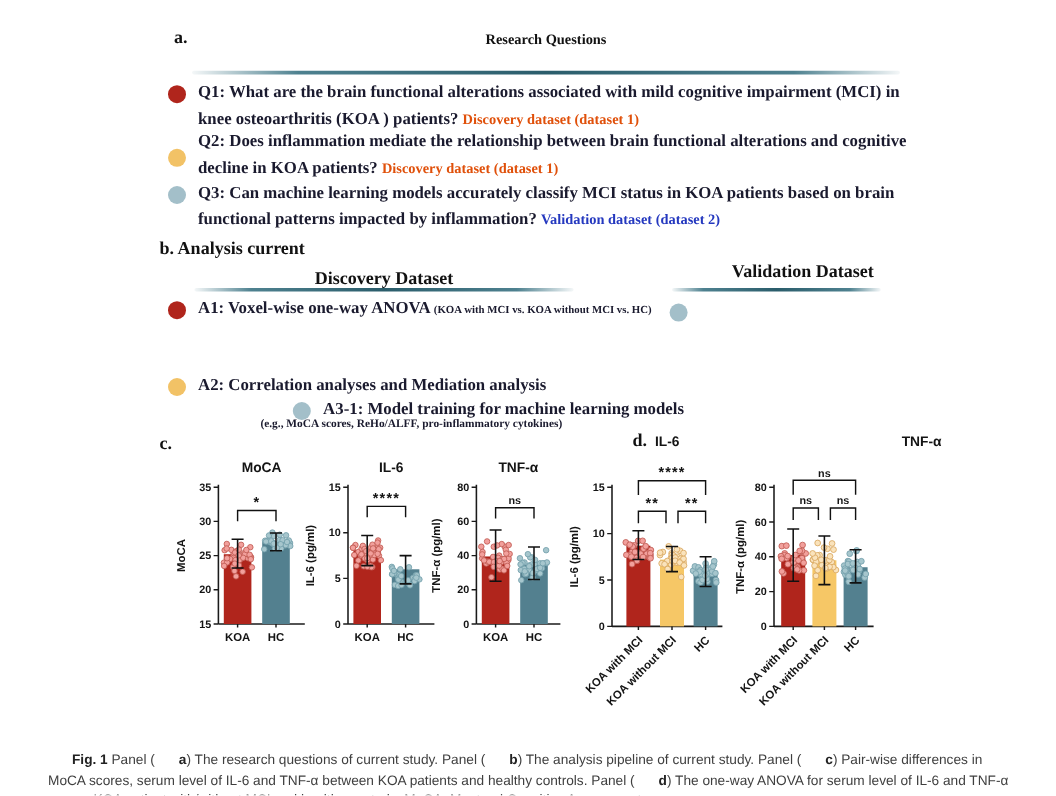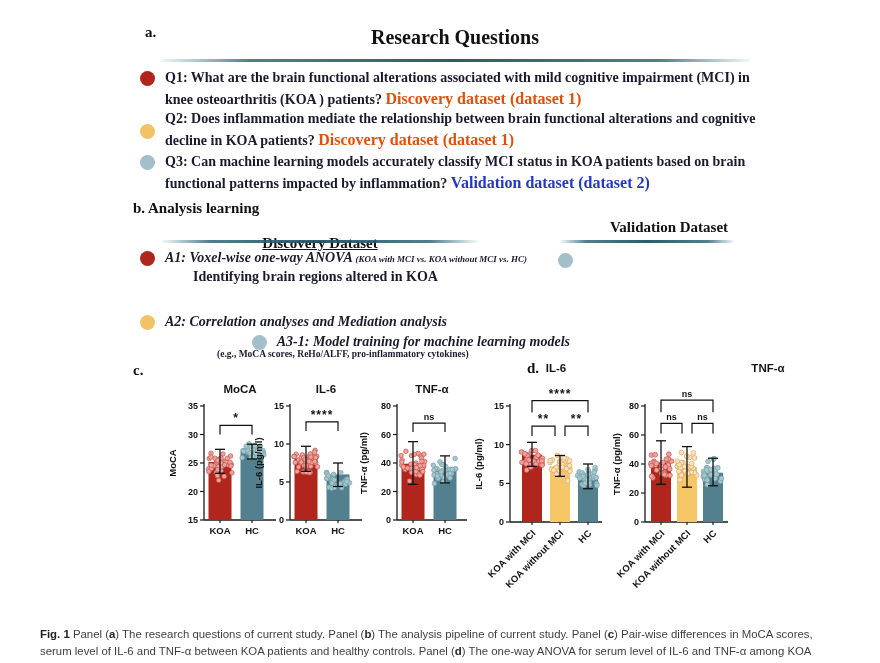--- a/index.html
+++ b/index.html
@@ -1,37 +1,37 @@
 <!DOCTYPE html>
 <html><head>
 <meta charset="utf-8">
 <style>
   html,body{margin:0;padding:0;background:#ffffff;}
   .canvas{position:relative;width:880px;height:663px;background:#fff;overflow:hidden;
           font-family:"Liberation Serif", serif;color:#1a1a2e;}
   .abs{position:absolute;}
   .panel-letter{font-weight:bold;font-size:15px;color:#111;}
-  .section-title{font-weight:bold;font-size:20px;color:#111;text-align:center;}
+  .section-title{font-weight:bold;font-size:12px;color:#111;text-align:center;}
   .divider{height:3px;border-radius:2px;
     background:linear-gradient(90deg, rgba(47,107,124,0.05), rgba(47,107,124,0.85) 15%,
                rgba(31,84,99,0.95) 50%, rgba(47,107,124,0.85) 85%, rgba(47,107,124,0.05));}
   .q-item{display:flex;align-items:flex-start;}
   .bullet{width:15px;height:15px;border-radius:50%;flex-shrink:0;margin-right:10px;margin-top:3px;}
   .q-text{font-weight:bold;font-size:14px;line-height:20.5px;}
-  .dataset-tag{font-weight:bold;font-size:16px;}
+  .dataset-tag{font-weight:bold;font-size:12px;}
   .col-header{font-weight:bold;font-size:15px;color:#111;text-align:center;}
-  .b-main{font-weight:bold;font-size:14px;line-height:19px;font-style:italic;}
-  .b-annot{font-weight:bold;font-size:9px;font-style:italic;}
+  .b-main{font-weight:bold;font-size:14px;line-height:19px;}
+  .b-annot{font-weight:bold;font-size:9px;}
   .b-sub{font-weight:bold;font-size:14px;padding-left:28px;line-height:19px;}
   .b-note{font-weight:bold;font-size:9.5px;margin-top:18px;}
   .v-text{font-weight:bold;font-size:14px;line-height:19.5px;}
   .chart{position:absolute;}
   svg text{font-family:"Liberation Sans", sans-serif;fill:#141414;}
   .caption{font-family:"Liberation Sans", sans-serif;font-size:11.4px;line-height:16.5px;color:#3f3f3f;}
-  .caption .bold{font-weight:bold;color:#222;}
+  .caption .bold{font-weight:bold;color:#222;margin-left:20px;}
 </style>
 </head>
 <body>
 
 <div class="canvas">
 
   <div class="abs panel-letter" style="left:145px;top:24px;">a.</div>
   <div class="abs section-title" style="left:160px;top:26px;width:590px;">Research Questions</div>
   <div class="abs divider" style="left:160px;top:59px;width:590px;"></div>
 
@@ -43,31 +43,30 @@
   <div class="abs q-item" style="left:140px;top:109px;width:618px;align-items:center;">
     <div class="bullet" style="background: rgb(242, 194, 102);"></div>
     <div class="q-text"><span>Q2: Does inflammation mediate the relationship between brain functional alterations and cognitive decline in KOA patients? </span><span class="dataset-tag" style="color: rgb(224, 80, 10);">Discovery dataset (dataset 1)</span></div>
   </div>
 
   <div class="abs q-item" style="left:140px;top:152px;width:618px;justify-content:flex-end;">
     <div class="bullet" style="background: rgb(163, 191, 201);"></div>
     <div class="q-text"><span>Q3: Can machine learning models accurately classify MCI status in KOA patients based on brain functional patterns impacted by inflammation? </span><span class="dataset-tag" style="color: rgb(36, 56, 191);">Validation dataset (dataset 2)</span></div>
   </div>
 
-  <div class="abs panel-letter" style="left:133px;top:200px;">b. Analysis learning</div>
-  <div class="abs col-header" style="left:160px;top:235px;width:320px;text-decoration:underline;">Discovery Dataset</div>
+  <div class="abs panel-letter" style="left:133px;top:200px;">b. Analysis current</div>
+  <div class="abs col-header" style="left:160px;top:225px;width:320px;">Discovery Dataset</div>
   <div class="abs divider" style="left:162px;top:240px;width:316px;"></div>
   <div class="abs col-header" style="left:580px;top:219px;width:178px;">Validation Dataset</div>
   <div class="abs divider" style="left:560px;top:240px;width:174px;"></div>
 
   <div class="abs q-item" style="left:140px;top:248px;width:430px;">
     <div class="bullet" style="background: rgb(176, 37, 28);"></div>
     <div>
       <div><span class="b-main">A1: Voxel-wise one-way ANOVA </span><span class="b-annot">(KOA with MCI vs. KOA without MCI vs. HC)</span></div>
-      <div class="b-sub">Identifying brain regions altered in KOA</div>
     </div>
   </div>
 
   <div class="abs q-item" style="left:140px;top:312px;width:430px;">
     <div class="bullet" style="background: rgb(242, 194, 102);"></div>
     <div>
       <div class="b-main">A2: Correlation analyses and Mediation analysis</div>
       <div class="b-note" style="padding-left:52px;">(e.g., MoCA scores, ReHo/ALFF, pro-inflammatory cytokines)</div>
     </div>
   </div>
@@ -77,21 +76,21 @@
     <div>
       <div class="b-main">A3-1: Model training for machine learning models</div>
     </div>
   </div>
 
   <div class="abs q-item" style="left:558px;top:250px;width:205px;">
     <div class="bullet" style="background: rgb(163, 191, 201);"></div>
   </div>
 
   <div class="abs panel-letter" style="left:133px;top:362px;">c.</div>
-  <div class="chart" style="left:164px;top:380px;"><svg width="122" height="178" viewBox="0 0 122 178">
+  <div class="chart" style="left:142px;top:380px;"><svg width="122" height="178" viewBox="0 0 122 178">
         <text x="76" y="13" text-anchor="middle" font-size="11.5" font-weight="bold">MoCA</text>
         <text x="0" y="0" transform="translate(12 83) rotate(-90)" text-anchor="middle" font-size="9.5" font-weight="bold">MoCA</text>
         <line x1="40" y1="24" x2="40" y2="140" stroke="#1a1a1a" stroke-width="1.3"></line>
         <line x1="40" y1="140" x2="112" y2="140" stroke="#1a1a1a" stroke-width="1.3"></line>
         <line x1="36" y1="140" x2="40" y2="140" stroke="#1a1a1a" stroke-width="1.2"></line>
         <text x="34" y="143" text-anchor="end" font-size="9" font-weight="bold">15</text>
         <line x1="36" y1="111.5" x2="40" y2="111.5" stroke="#1a1a1a" stroke-width="1.2"></line>
         <text x="34" y="114.5" text-anchor="end" font-size="9" font-weight="bold">20</text>
         <line x1="36" y1="83" x2="40" y2="83" stroke="#1a1a1a" stroke-width="1.2"></line>
         <text x="34" y="86" text-anchor="end" font-size="9" font-weight="bold">25</text>

